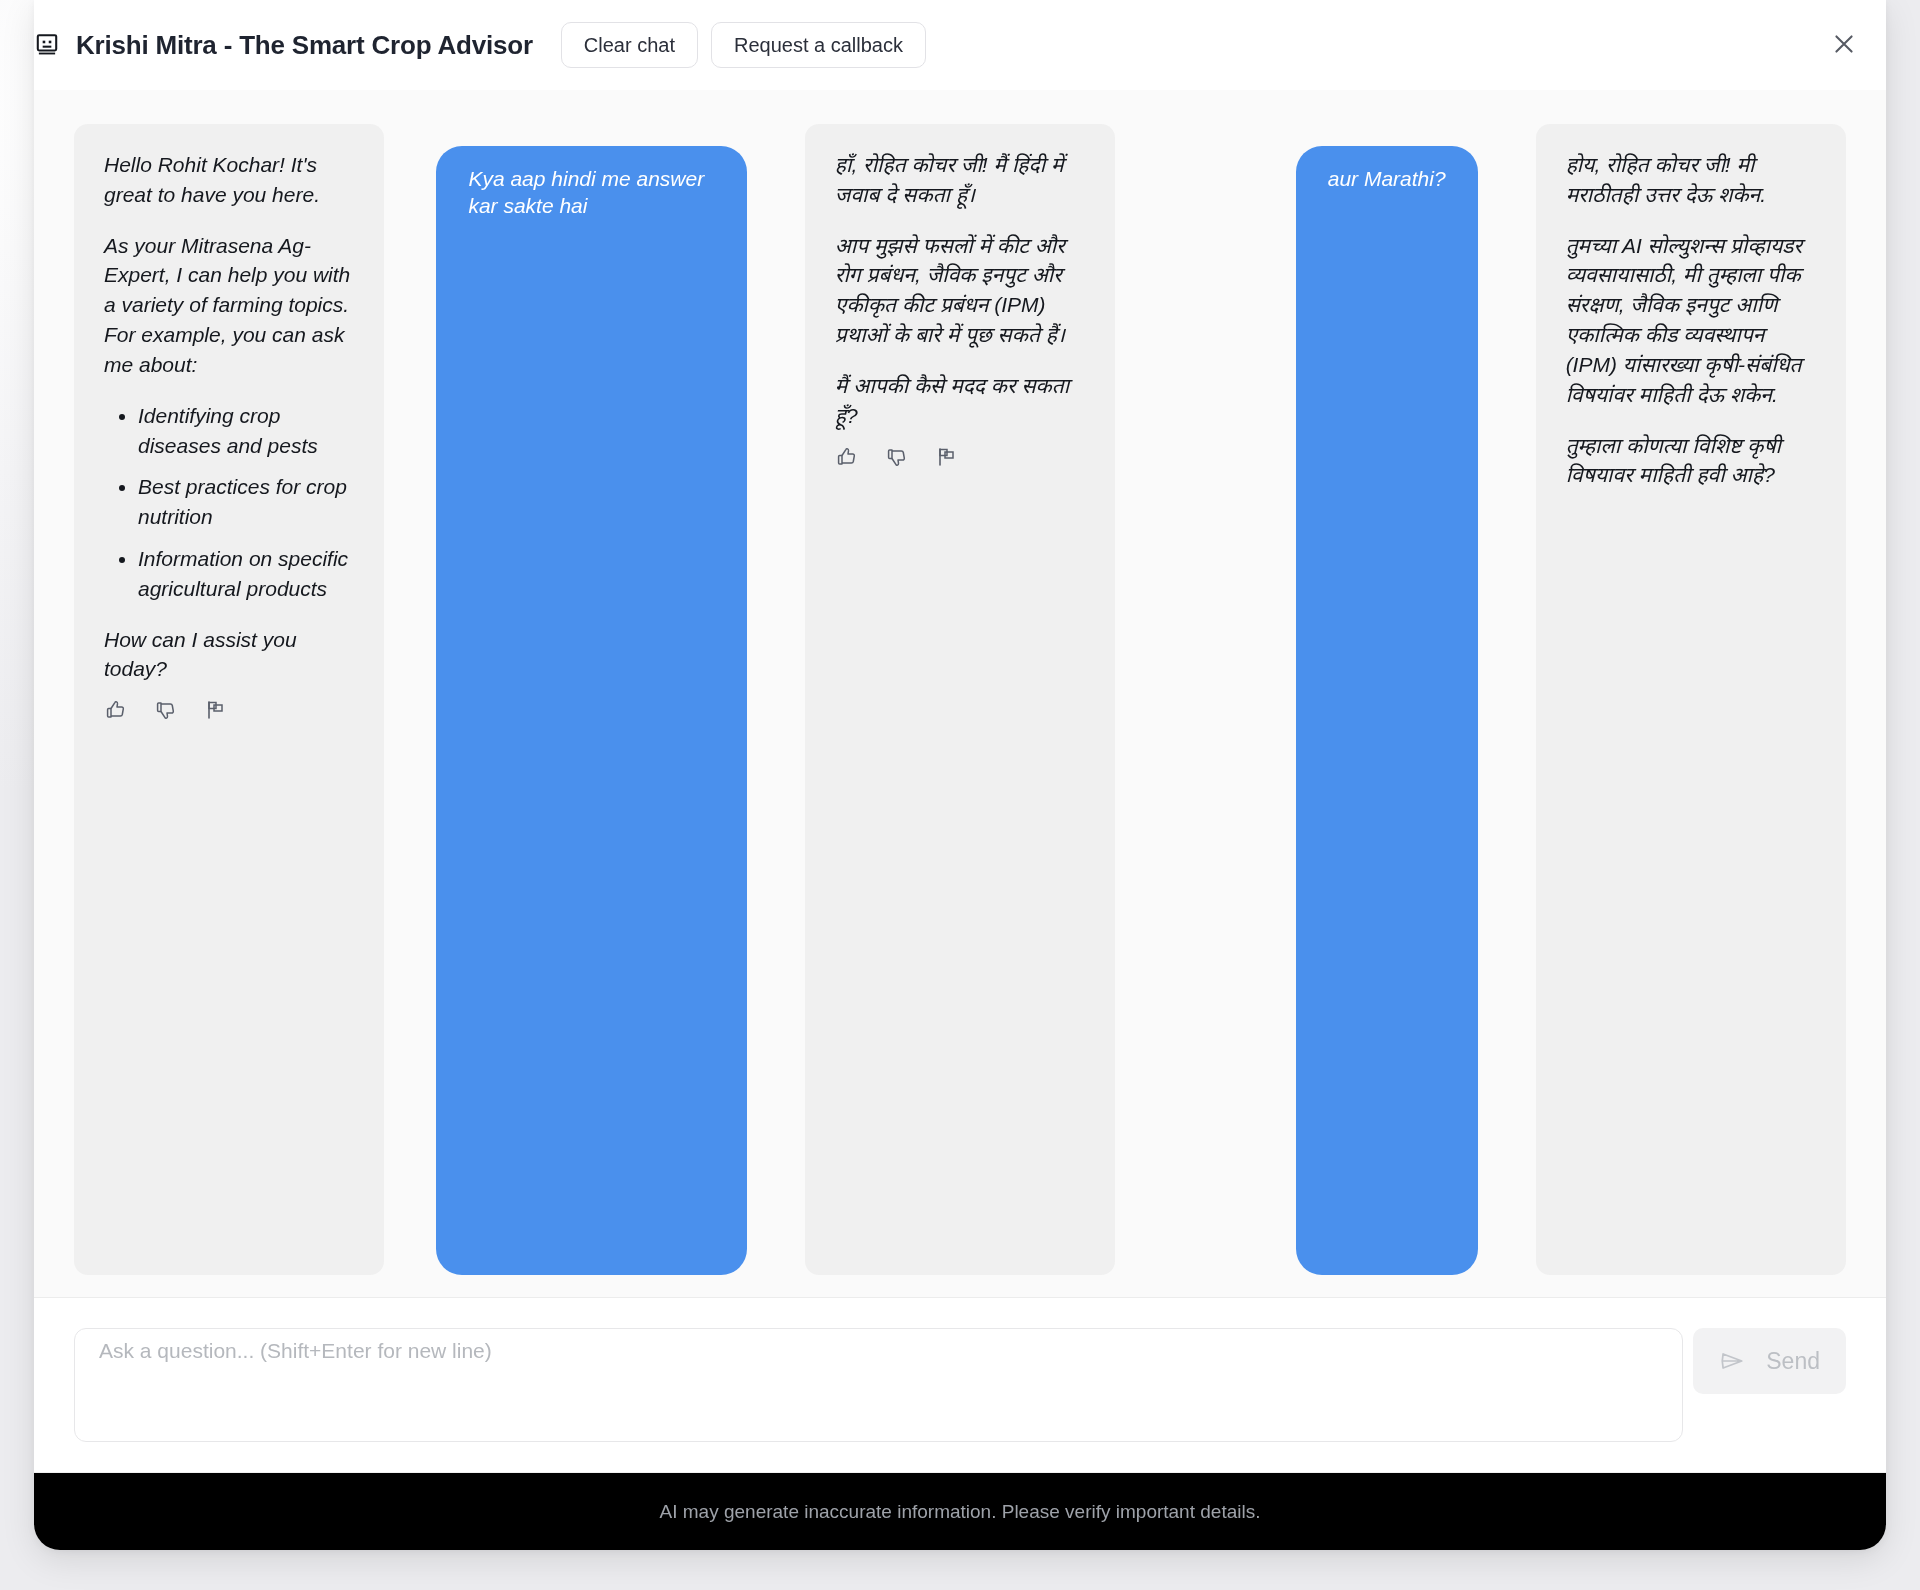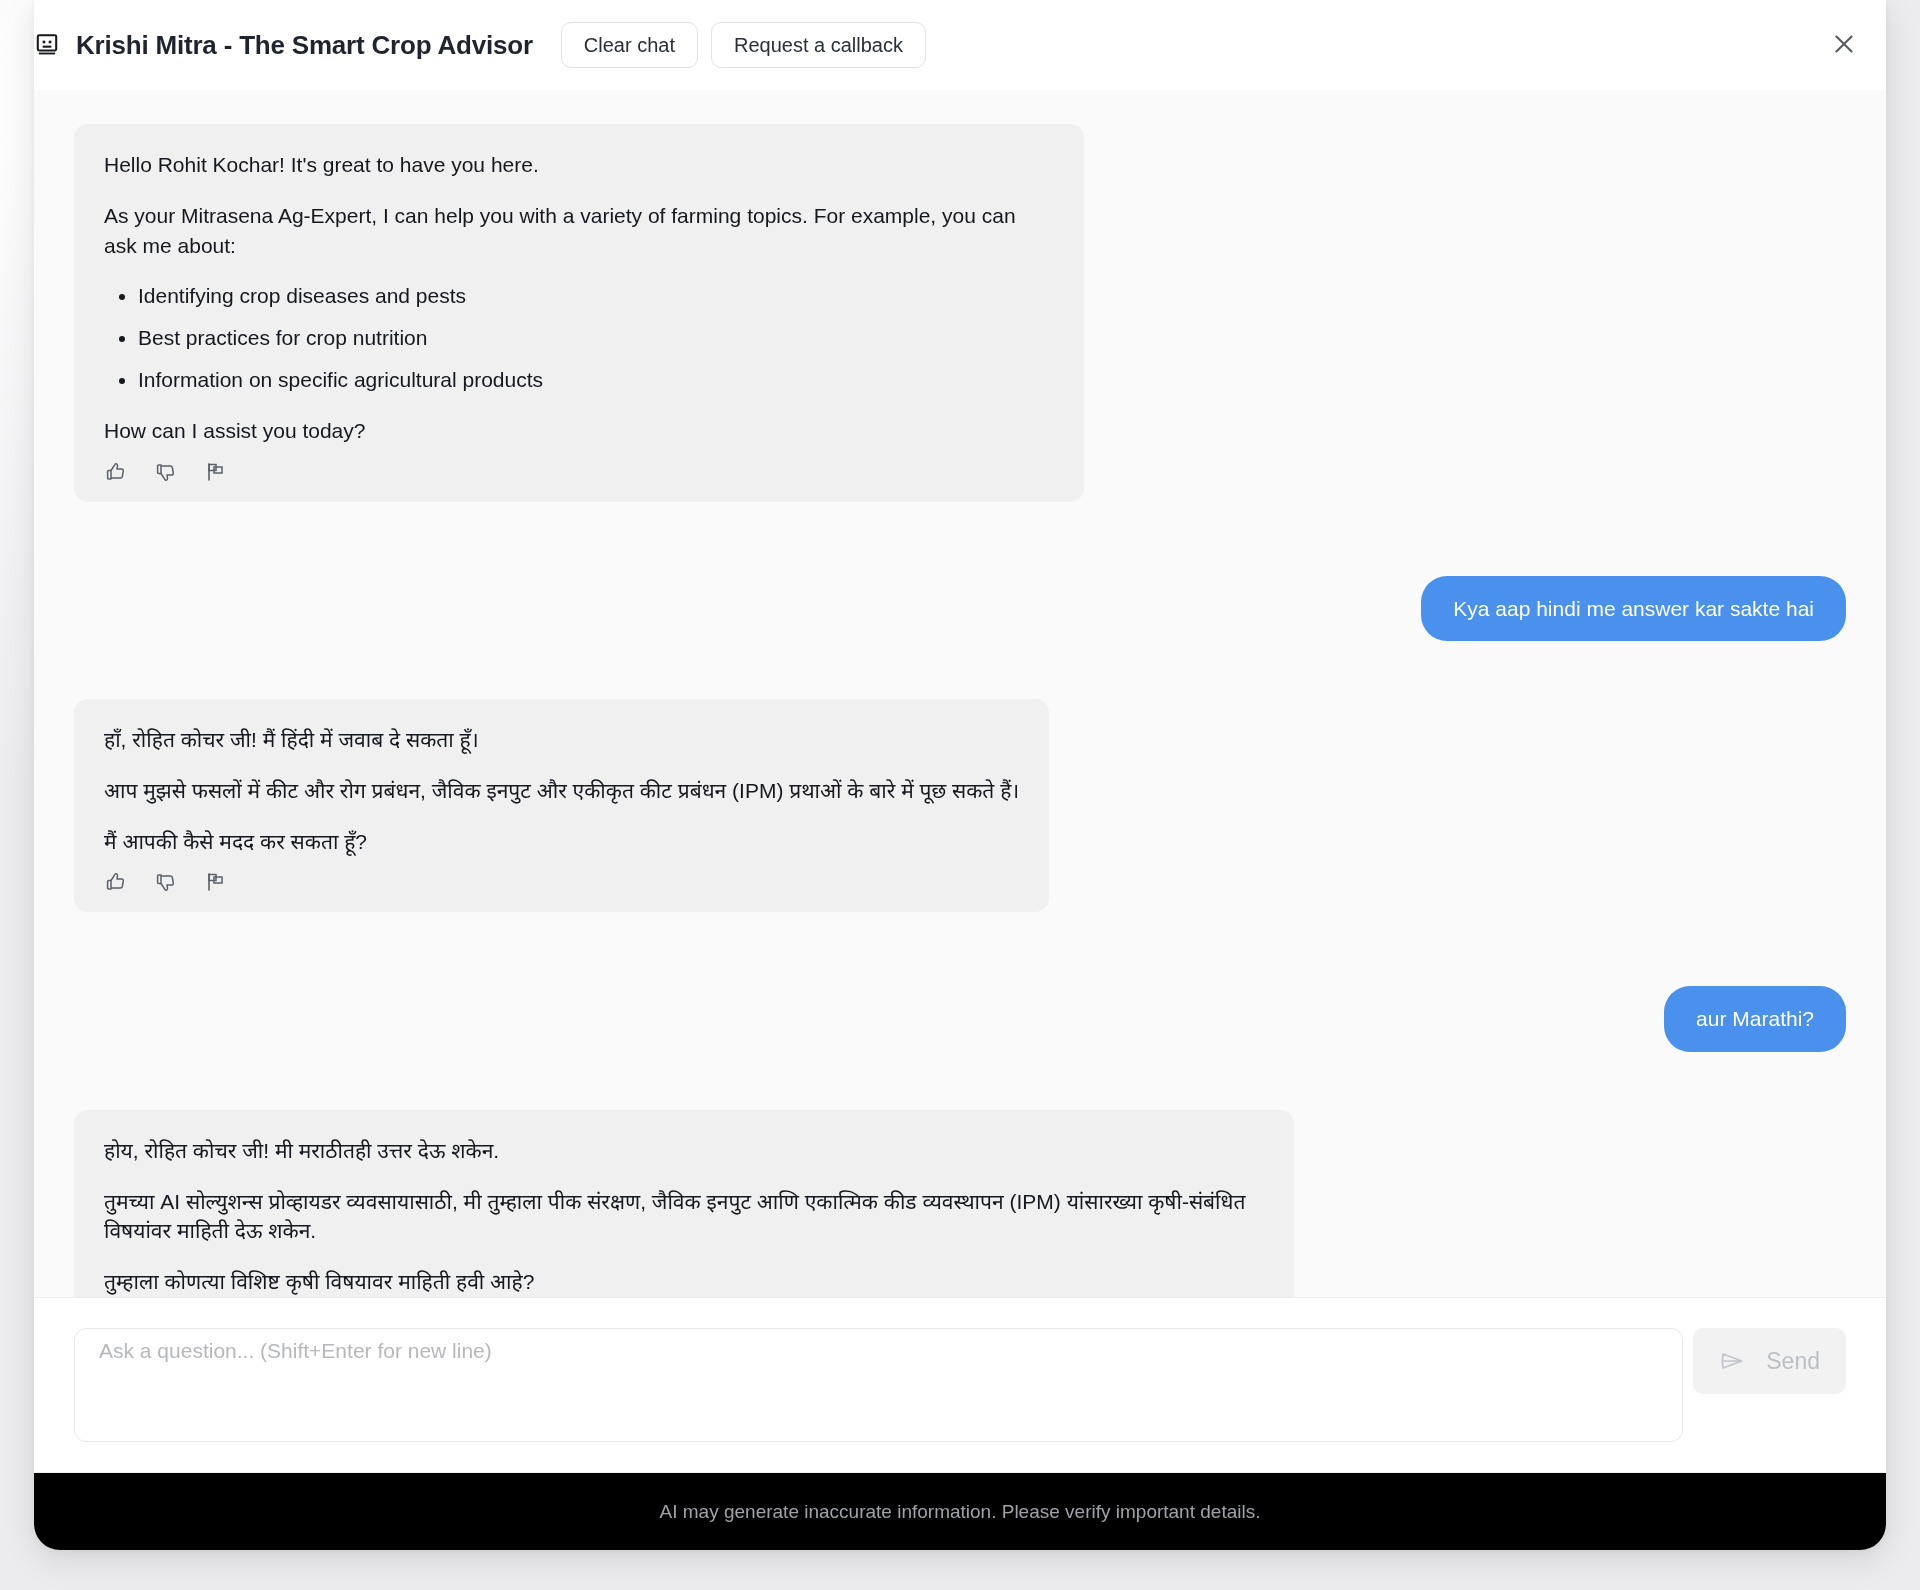--- a/index.html
+++ b/index.html
@@ -101,22 +101,23 @@
   }
   .close-btn svg { display: block; }
 
   
   .chat-body {
     flex: 1 1 auto;
     background: #fafafa;
     padding: 34px 40px 22px 40px;
     overflow: hidden;
     display: flex;
-    flex-direction: column;
+    flex-direction: row;
     position: relative;
+    font-style: italic;
   }
 
   .msg-row { display: flex; width: 100%; }
   .msg-row.bot  { justify-content: flex-start; }
   .msg-row.user { justify-content: flex-end; }
 
   .bubble {
     border-radius: 14px;
     padding: 26px 30px 14px 30px;
     max-width: 1190px;

